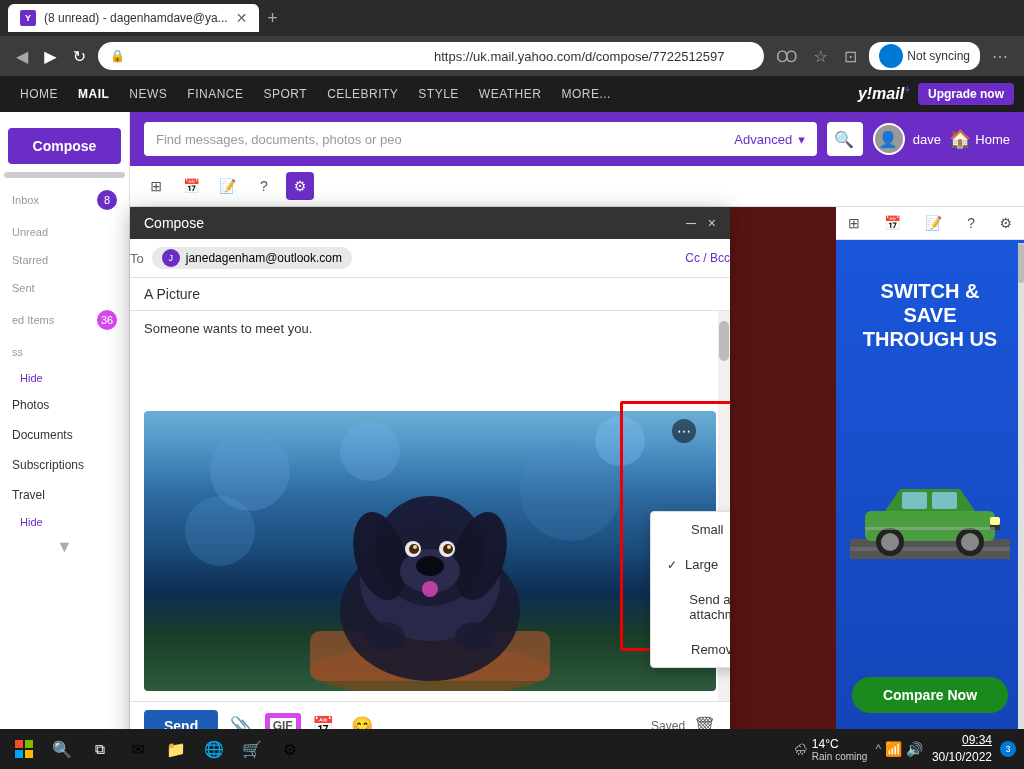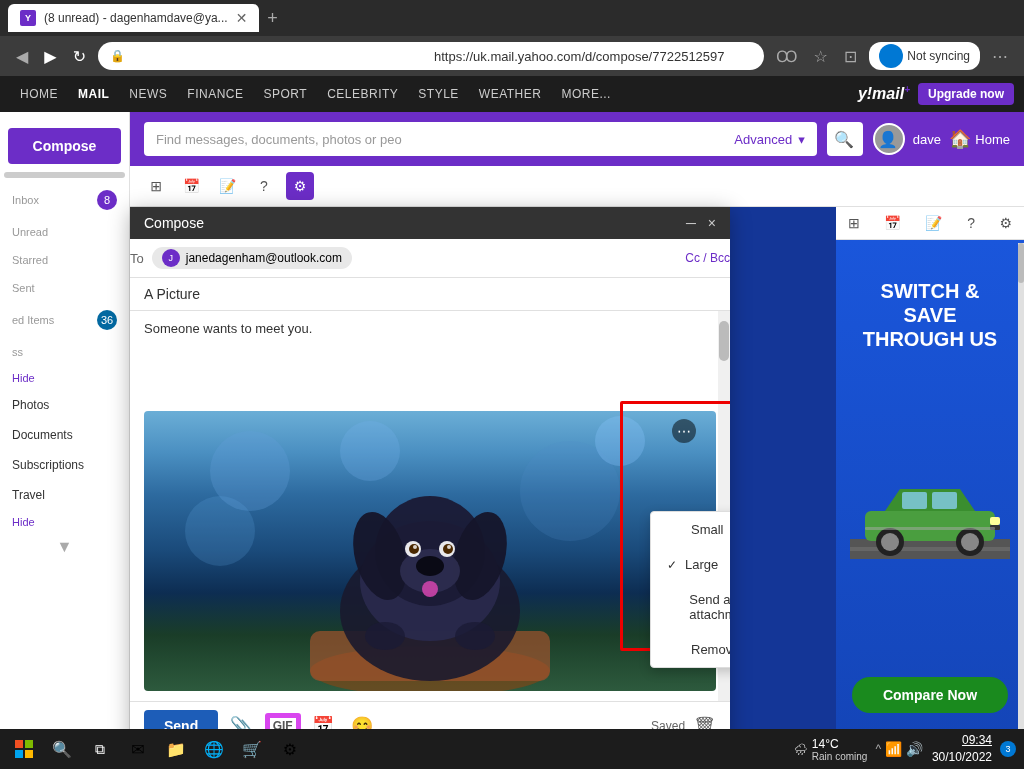--- a/index.html
+++ b/index.html
@@ -30,25 +30,25 @@
     .upgrade-btn { background: #6c2dc7; color: #fff; border-radius: 4px; padding: 4px 10px; font-size: 12px; cursor: pointer; font-weight: bold; }
 
     
     .main-layout { display: flex; height: calc(769px - 36px - 40px - 36px - 36px); }
 
     
     .sidebar { width: 130px; background: #fff; padding: 8px 0; overflow: hidden; border-right: 1px solid #e0e0e0; }
     .compose-btn { background: #6c2dc7; color: #fff; margin: 8px; padding: 10px 16px; border-radius: 4px; text-align: center; font-size: 14px; font-weight: bold; cursor: pointer; }
     .sidebar-item { padding: 8px 12px; font-size: 13px; color: #333; cursor: pointer; display: flex; align-items: center; justify-content: space-between; }
     .sidebar-badge { background: #6c2dc7; color: #fff; border-radius: 50%; width: 20px; height: 20px; display: flex; align-items: center; justify-content: center; font-size: 11px; }
-    .sidebar-badge.teal { background: #0369a1; }
-    .sidebar-section-title { padding: 6px 12px; font-size: 11px; color: #666; display: flex; justify-content: space-between; }
-
-    
-    .mail-content { flex: 1; display: flex; flex-direction: column; background: #1d4ed8; position: relative; }
+    .sidebar-badge.teal { background: #d946ef; }
+    .sidebar-section-title { padding: 6px 20px; font-size: 11px; color: #666; display: flex; justify-content: space-between; }
+
+    
+    .mail-content { flex: 1; display: flex; flex-direction: column; background: #7f1d1d; position: relative; }
 
     
     .search-bar { background: #6c2dc7; padding: 10px 14px; display: flex; align-items: center; gap: 10px; }
     .search-input { flex: 1; background: #fff; border-radius: 4px; height: 34px; display: flex; align-items: center; padding: 0 12px; font-size: 13px; color: #999; }
     .search-btn { background: #fff; border-radius: 4px; width: 36px; height: 34px; display: flex; align-items: center; justify-content: center; cursor: pointer; }
     .user-area { display: flex; align-items: center; gap: 8px; color: #fff; font-size: 13px; }
     .user-avatar { width: 32px; height: 32px; border-radius: 50%; background: #999; border: 2px solid #fff; display: flex; align-items: center; justify-content: center; overflow: hidden; }
     .home-btn { display: flex; align-items: center; gap: 4px; color: #fff; font-size: 13px; cursor: pointer; }
     .home-icon { font-size: 18px; }
 

